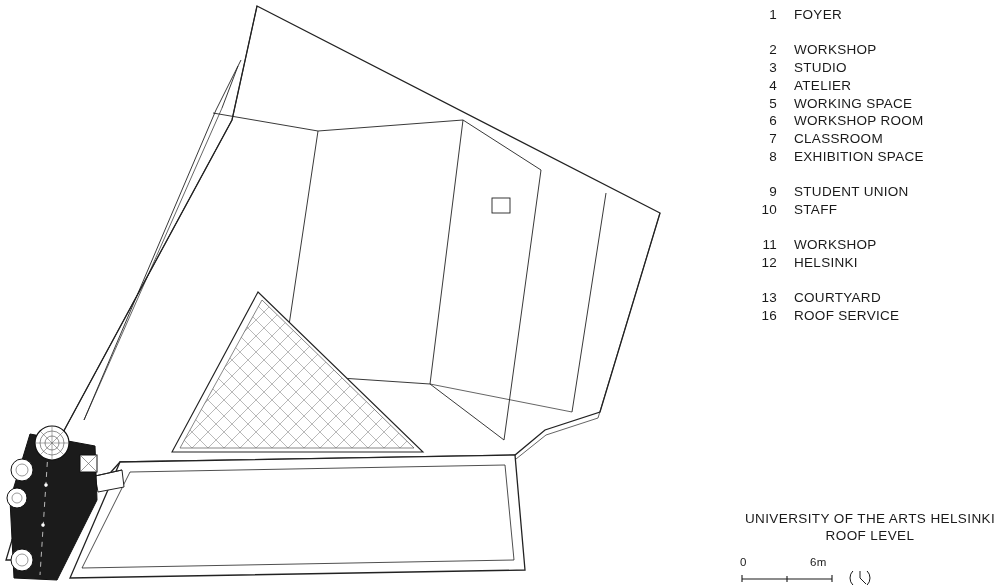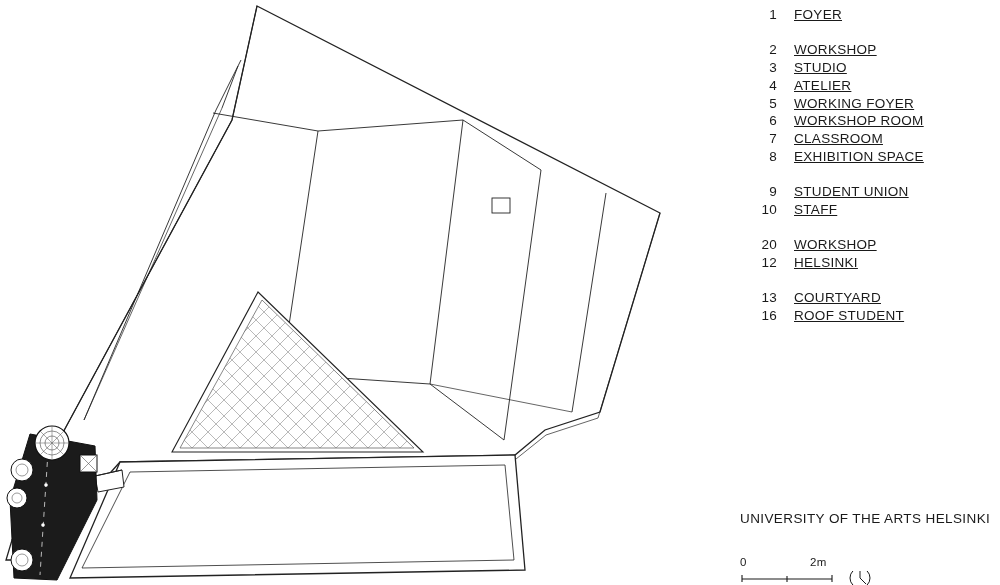--- a/index.html
+++ b/index.html
@@ -43,29 +43,29 @@
   }
   .legend-num {
     display: inline-block;
     width: 42px;
     text-align: right;
     padding-right: 0;
   }
   .legend-label {
     display: inline-block;
     padding-left: 17px;
-    text-decoration: underline;
   }
 
   
   #titleblock {
     position: absolute;
     left: 740px;
     top: 510px;
     width: 260px;
+    text-align: center;
   }
   #titleblock .title-line {
     font-size: 13.5px;
     letter-spacing: 0.4px;
     line-height: 17px;
   }
   #scalebar {
     position: absolute;
     left: 740px;
     top: 556px;
@@ -171,21 +171,21 @@
   <div class="legend-row" style="top:60px">
     <span class="legend-num">3</span>
     <span class="legend-label">STUDIO</span>
   </div>
   <div class="legend-row" style="top:78px">
     <span class="legend-num">4</span>
     <span class="legend-label">ATELIER</span>
   </div>
   <div class="legend-row" style="top:96px">
     <span class="legend-num">5</span>
-    <span class="legend-label">WORKING FOYER</span>
+    <span class="legend-label">WORKING SPACE</span>
   </div>
   <div class="legend-row" style="top:113px">
     <span class="legend-num">6</span>
     <span class="legend-label">WORKSHOP ROOM</span>
   </div>
   <div class="legend-row" style="top:131px">
     <span class="legend-num">7</span>
     <span class="legend-label">CLASSROOM</span>
   </div>
   <div class="legend-row" style="top:149px">
@@ -194,42 +194,43 @@
   </div>
   <div class="legend-row" style="top:184px">
     <span class="legend-num">9</span>
     <span class="legend-label">STUDENT UNION</span>
   </div>
   <div class="legend-row" style="top:202px">
     <span class="legend-num">10</span>
     <span class="legend-label">STAFF</span>
   </div>
   <div class="legend-row" style="top:237px">
-    <span class="legend-num">20</span>
+    <span class="legend-num">11</span>
     <span class="legend-label">WORKSHOP</span>
   </div>
   <div class="legend-row" style="top:255px">
     <span class="legend-num">12</span>
     <span class="legend-label">HELSINKI</span>
   </div>
   <div class="legend-row" style="top:290px">
     <span class="legend-num">13</span>
     <span class="legend-label">COURTYARD</span>
   </div>
   <div class="legend-row" style="top:308px">
     <span class="legend-num">16</span>
-    <span class="legend-label">ROOF STUDENT</span>
+    <span class="legend-label">ROOF SERVICE</span>
   </div>
 </div>
 
 <div id="titleblock">
   <div class="title-line">UNIVERSITY OF THE ARTS HELSINKI</div>
+  <div class="title-line">ROOF LEVEL</div>
 </div>
 
 <div id="scalebar">
   <span class="scale-text" style="left:0px; top:0px">0</span>
-  <span class="scale-text" style="left:70px; top:0px">2m</span>
+  <span class="scale-text" style="left:70px; top:0px">6m</span>
   <svg width="250" height="22" viewBox="0 0 250 22" style="position:absolute; left:0; top:15px" xmlns="http://www.w3.org/2000/svg">
     <path d="M2 4 L2 11 M2 8 L92 8 M92 4 L92 11 M47 5 L47 11" stroke="#1a1a1a" stroke-width="1.1" fill="none"></path>
     <circle cx="120" cy="7" r="10" fill="none" stroke="#1a1a1a" stroke-width="1"></circle>
     <path d="M120 -3 L120 7 L126 13" stroke="#1a1a1a" stroke-width="1" fill="none"></path>
   </svg>
 </div>
 
 </body></html>

